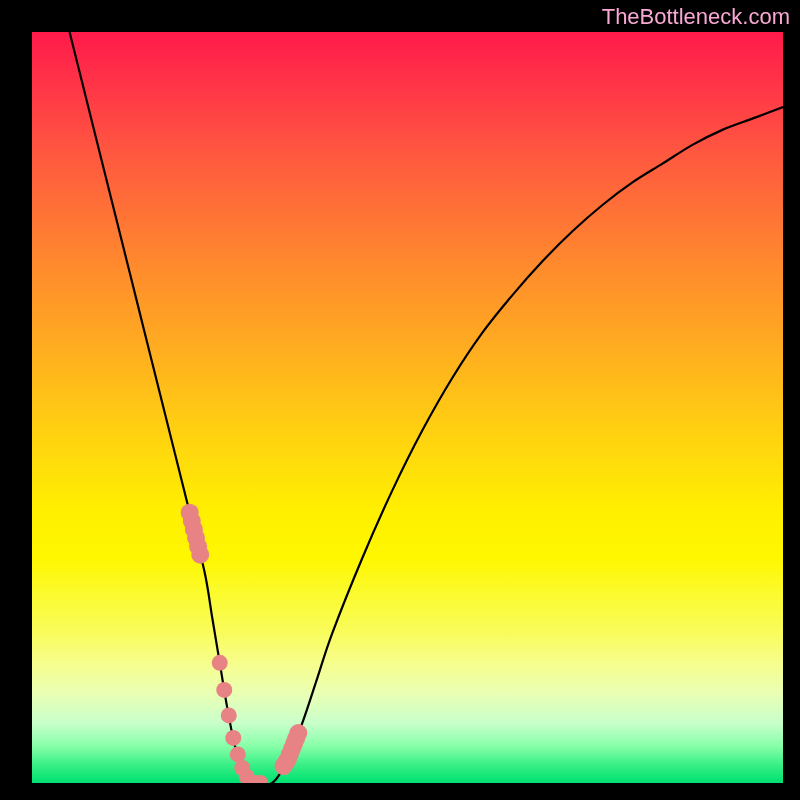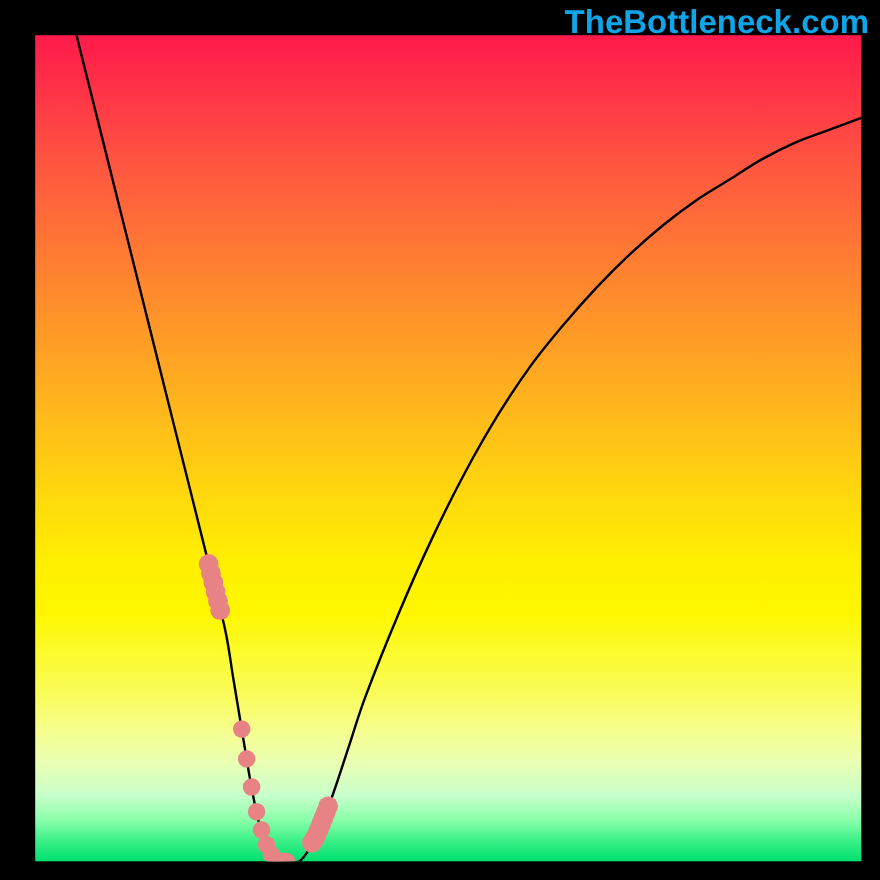--- a/index.html
+++ b/index.html
@@ -1,17 +1,17 @@
 <!DOCTYPE html>
 <html><head>
   <meta charset="utf-8">
   <style>
     * { margin: 0; padding: 0; box-sizing: border-box; }
     body { width: 800px; height: 800px; background: #000; position: relative; font-family: Arial, sans-serif; }
-    .watermark { position: absolute; top: 4px; right: 10px; color: #0ea5e9; font-size: 30px; font-weight: 700; z-index: 10; }
+    .watermark { position: absolute; top: 4px; right: 10px; color: #f9a8d4; font-size: 22px; font-weight: 400; z-index: 10; }
     .plot-area { position: absolute; top: 32px; left: 32px; width: 751px; height: 751px; }
     .gradient-bg {
       position: absolute; inset: 0;
       background: linear-gradient(to bottom,
         #ff1a4a 0%,
         #ff3847 8%,
         #ff5740 16%,
         #ff7236 24%,
         #ff8d2c 32%,
         #ffa623 40%,

